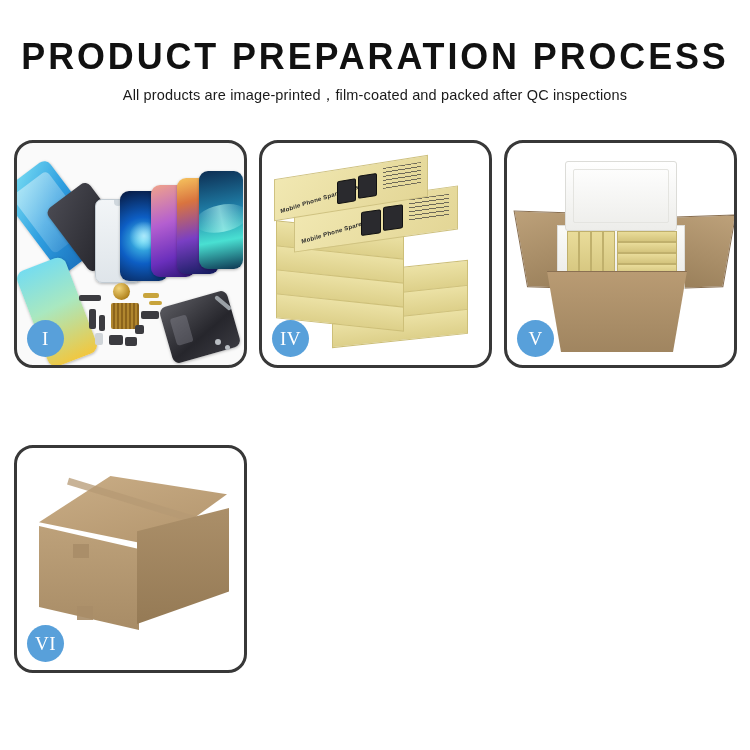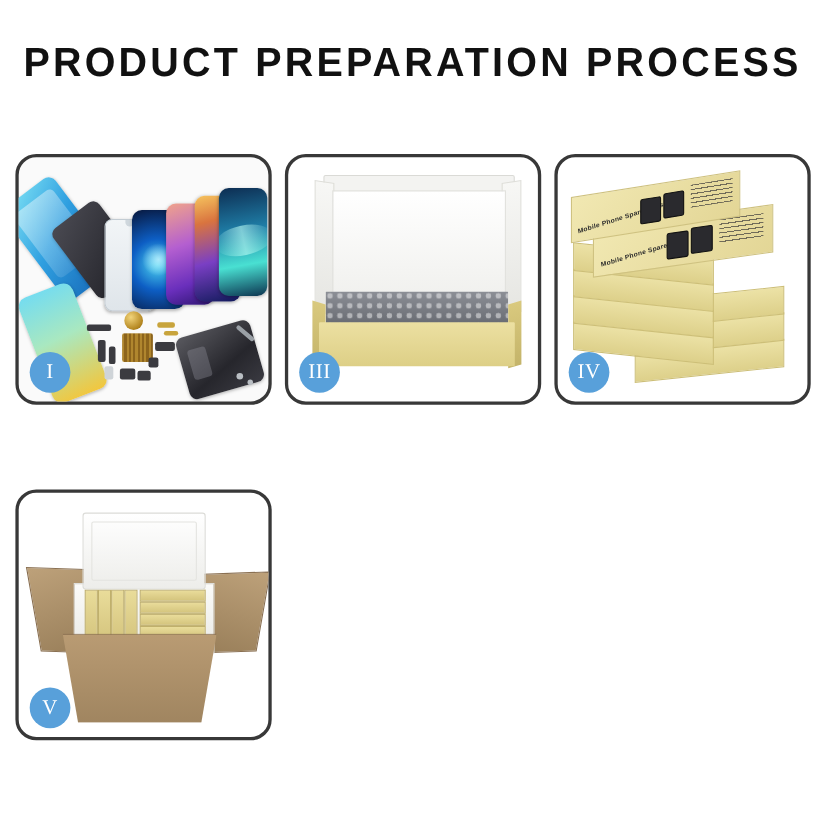--- a/index.html
+++ b/index.html
@@ -338,20 +338,21 @@
   }
   .c6-tape{
     position:absolute; background:#a98d68; opacity:.9;
   }
 </style>
 </head>
 <body>
 
 <div class="header">
   <div class="title">PRODUCT PREPARATION PROCESS</div>
+  <div class="subtitle">All products are image-printed，film-coated and packed after QC inspections</div>
 </div>
 
 <div class="grid">
 
   <div class="panel p1">
     <div class="stage">
       <div class="phone ph-film"></div>
       <div class="phone ph-dark"></div>
       <div class="phone ph-glass"></div>
       <div class="phone ph-blue"></div>
@@ -374,33 +375,20 @@
       <div class="chip" style="left:92px;top:192px;width:14px;height:10px;"></div>
       <div class="chip" style="left:108px;top:194px;width:12px;height:9px;"></div>
       <div class="chip" style="left:196px;top:158px;width:20px;height:4px;transform:rotate(40deg);background:#9aa0a6;"></div>
       <div class="chip" style="left:198px;top:196px;width:6px;height:6px;border-radius:50%;background:#b9bec3;"></div>
       <div class="chip" style="left:208px;top:202px;width:5px;height:5px;border-radius:50%;background:#b9bec3;"></div>
     </div>
     <div class="badge">I</div>
   </div>
 
 
-  <div class="panel p3">
-    <div class="stage">
-      <div class="b3-lidback"></div>
-      <div class="b3-flapl"></div>
-      <div class="b3-flapr"></div>
-      <div class="b3-foam"></div>
-      <div class="b3-inner"></div>
-      <div class="b3-side-l"></div>
-      <div class="b3-side-r"></div>
-      <div class="b3-front"></div>
-    </div>
-    <div class="badge">III</div>
-  </div>
 
   <div class="panel p4">
     <div class="stage">
 
       <div class="stackbox" style="left:70px;top:172px;width:134px;height:24px;transform:skewY(-6deg);"></div>
       <div class="stackbox" style="left:70px;top:148px;width:134px;height:24px;transform:skewY(-6deg);"></div>
       <div class="stackbox" style="left:70px;top:124px;width:134px;height:24px;transform:skewY(-6deg);"></div>
 
       <div class="stackbox" style="left:14px;top:156px;width:126px;height:24px;transform:skewY(6deg);"></div>
       <div class="stackbox" style="left:14px;top:132px;width:126px;height:24px;transform:skewY(6deg);"></div>
@@ -436,14 +424,25 @@
       <div class="c5-ybox" style="left:110px;top:88px;width:58px;height:9px;"></div>
       <div class="c5-ybox" style="left:110px;top:99px;width:58px;height:9px;"></div>
       <div class="c5-ybox" style="left:110px;top:110px;width:58px;height:9px;"></div>
       <div class="c5-ybox" style="left:110px;top:121px;width:58px;height:9px;"></div>
       <div class="c5-lid"></div>
       <div class="c5-body"></div>
     </div>
     <div class="badge">V</div>
   </div>
 
+  <div class="panel p6">
+    <div class="stage">
+      <div class="c6-top"></div>
+      <div class="c6-seam"></div>
+      <div class="c6-left"></div>
+      <div class="c6-right"></div>
+      <div class="c6-tape" style="left:56px;top:96px;width:16px;height:14px;"></div>
+      <div class="c6-tape" style="left:60px;top:158px;width:16px;height:14px;"></div>
+    </div>
+    <div class="badge">VI</div>
+  </div>
 
 </div>
 
 </body></html>

